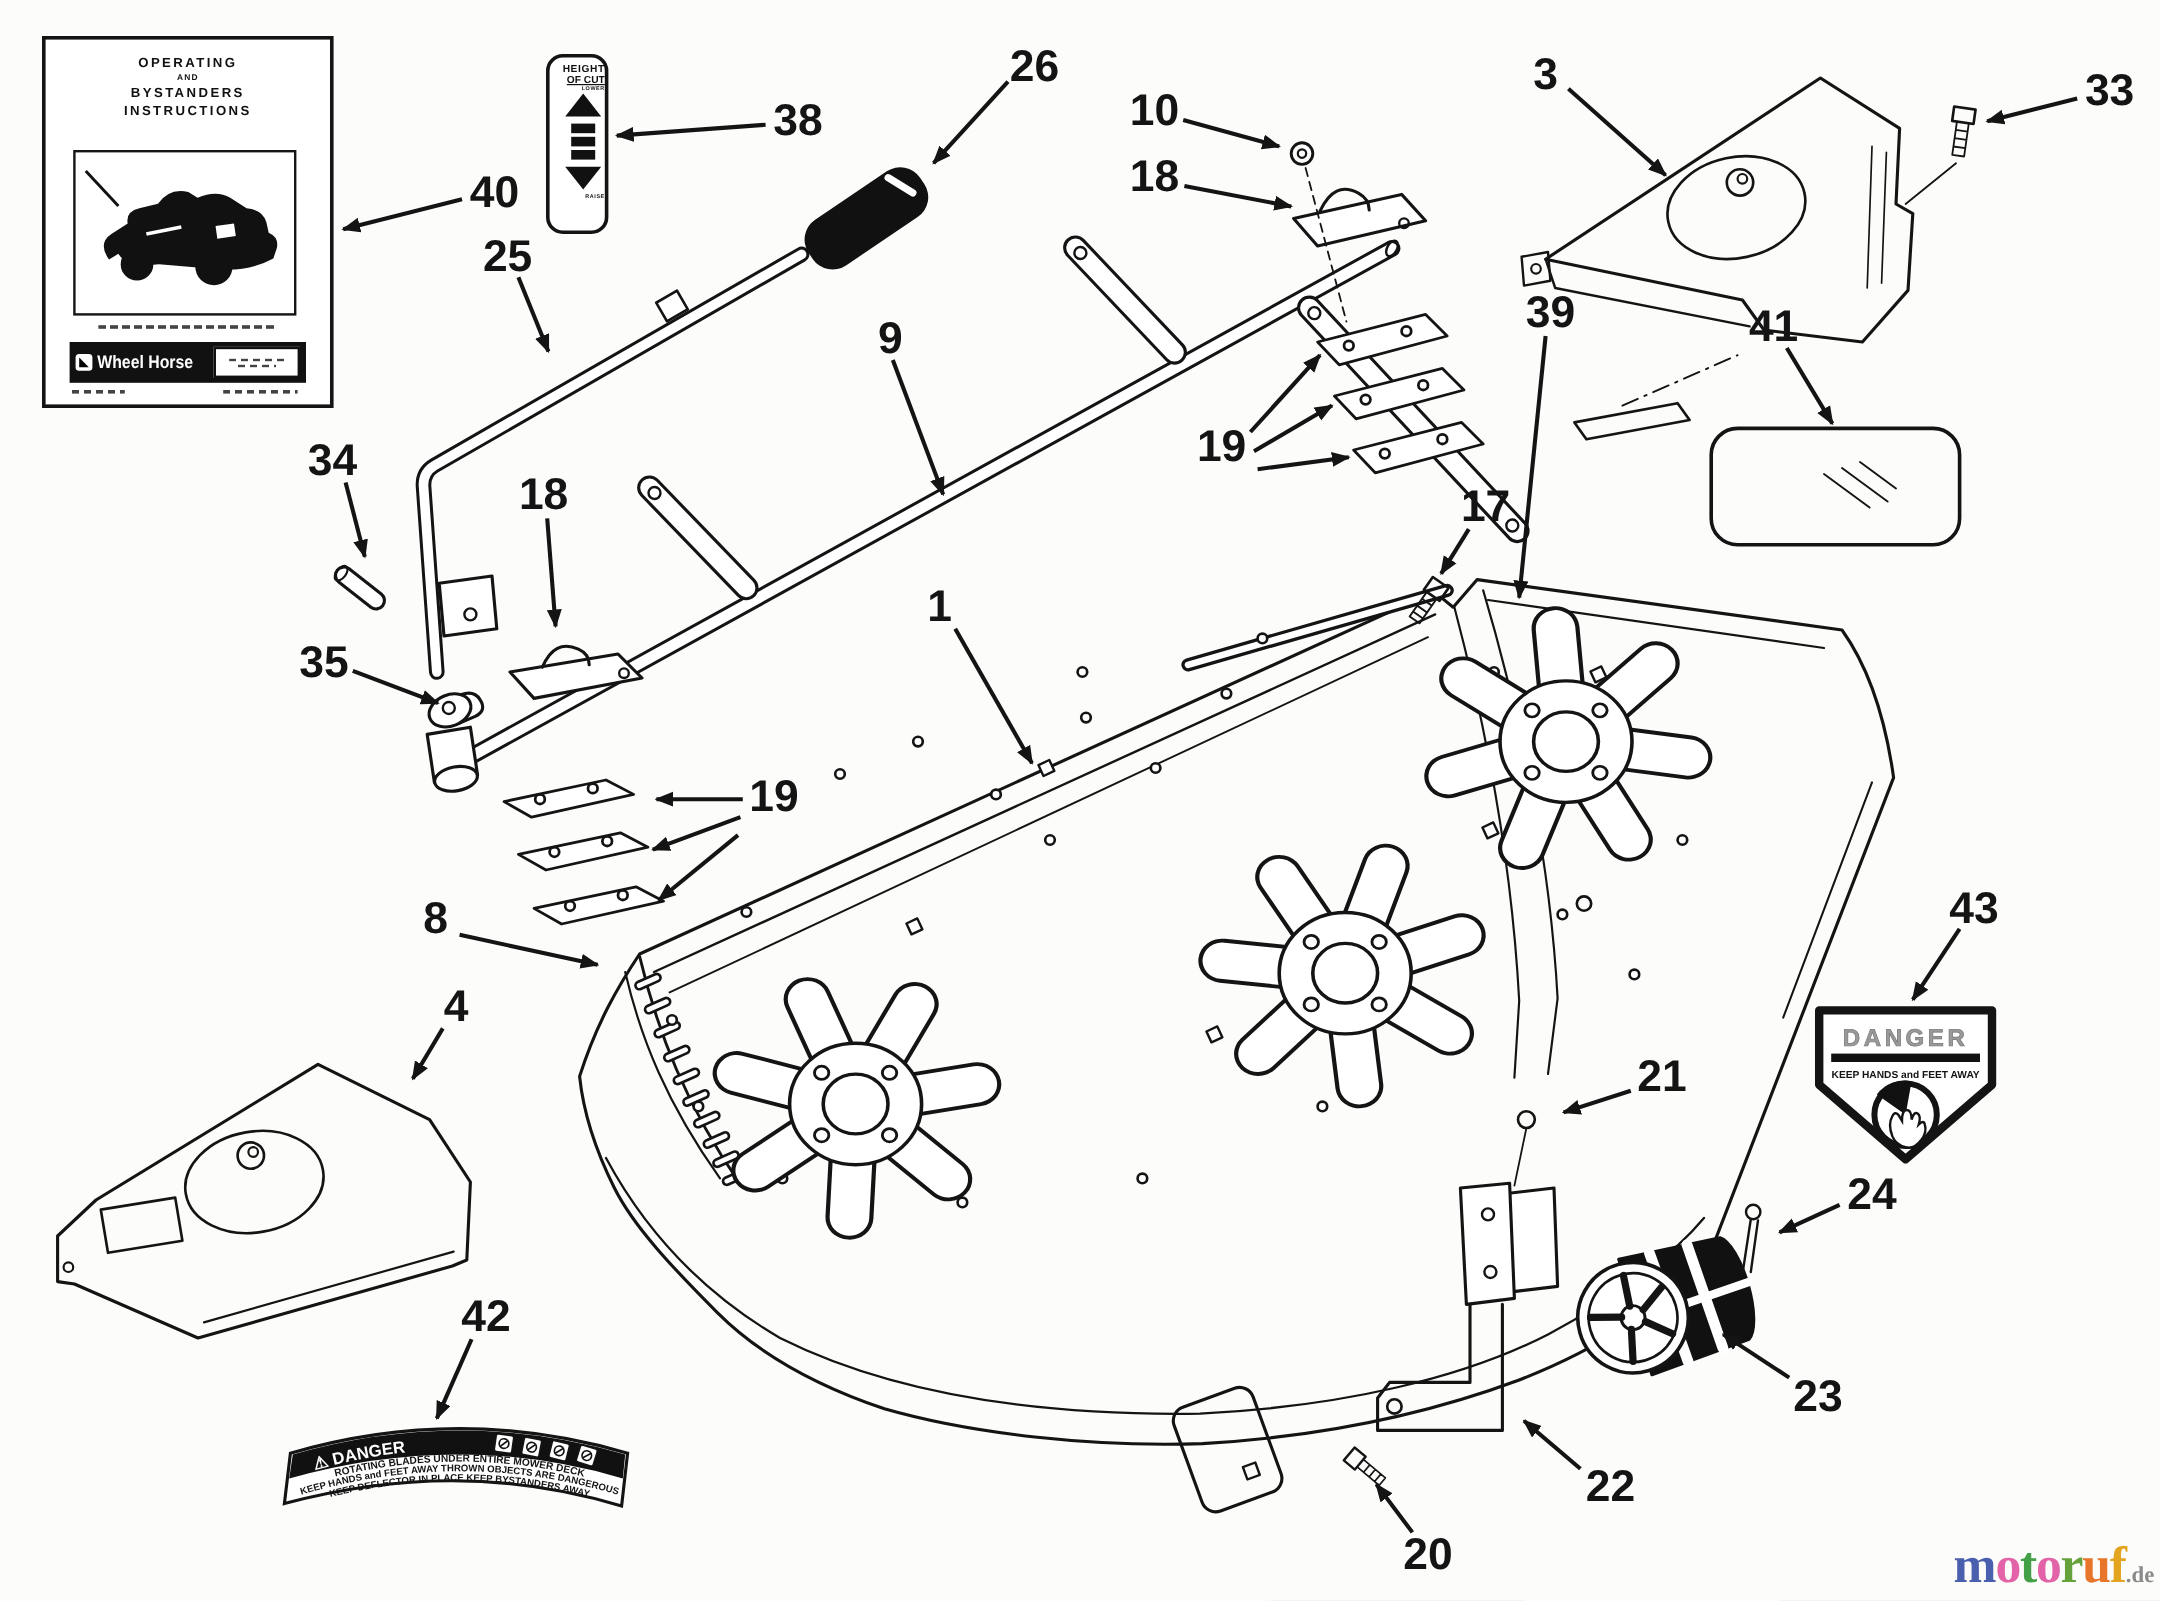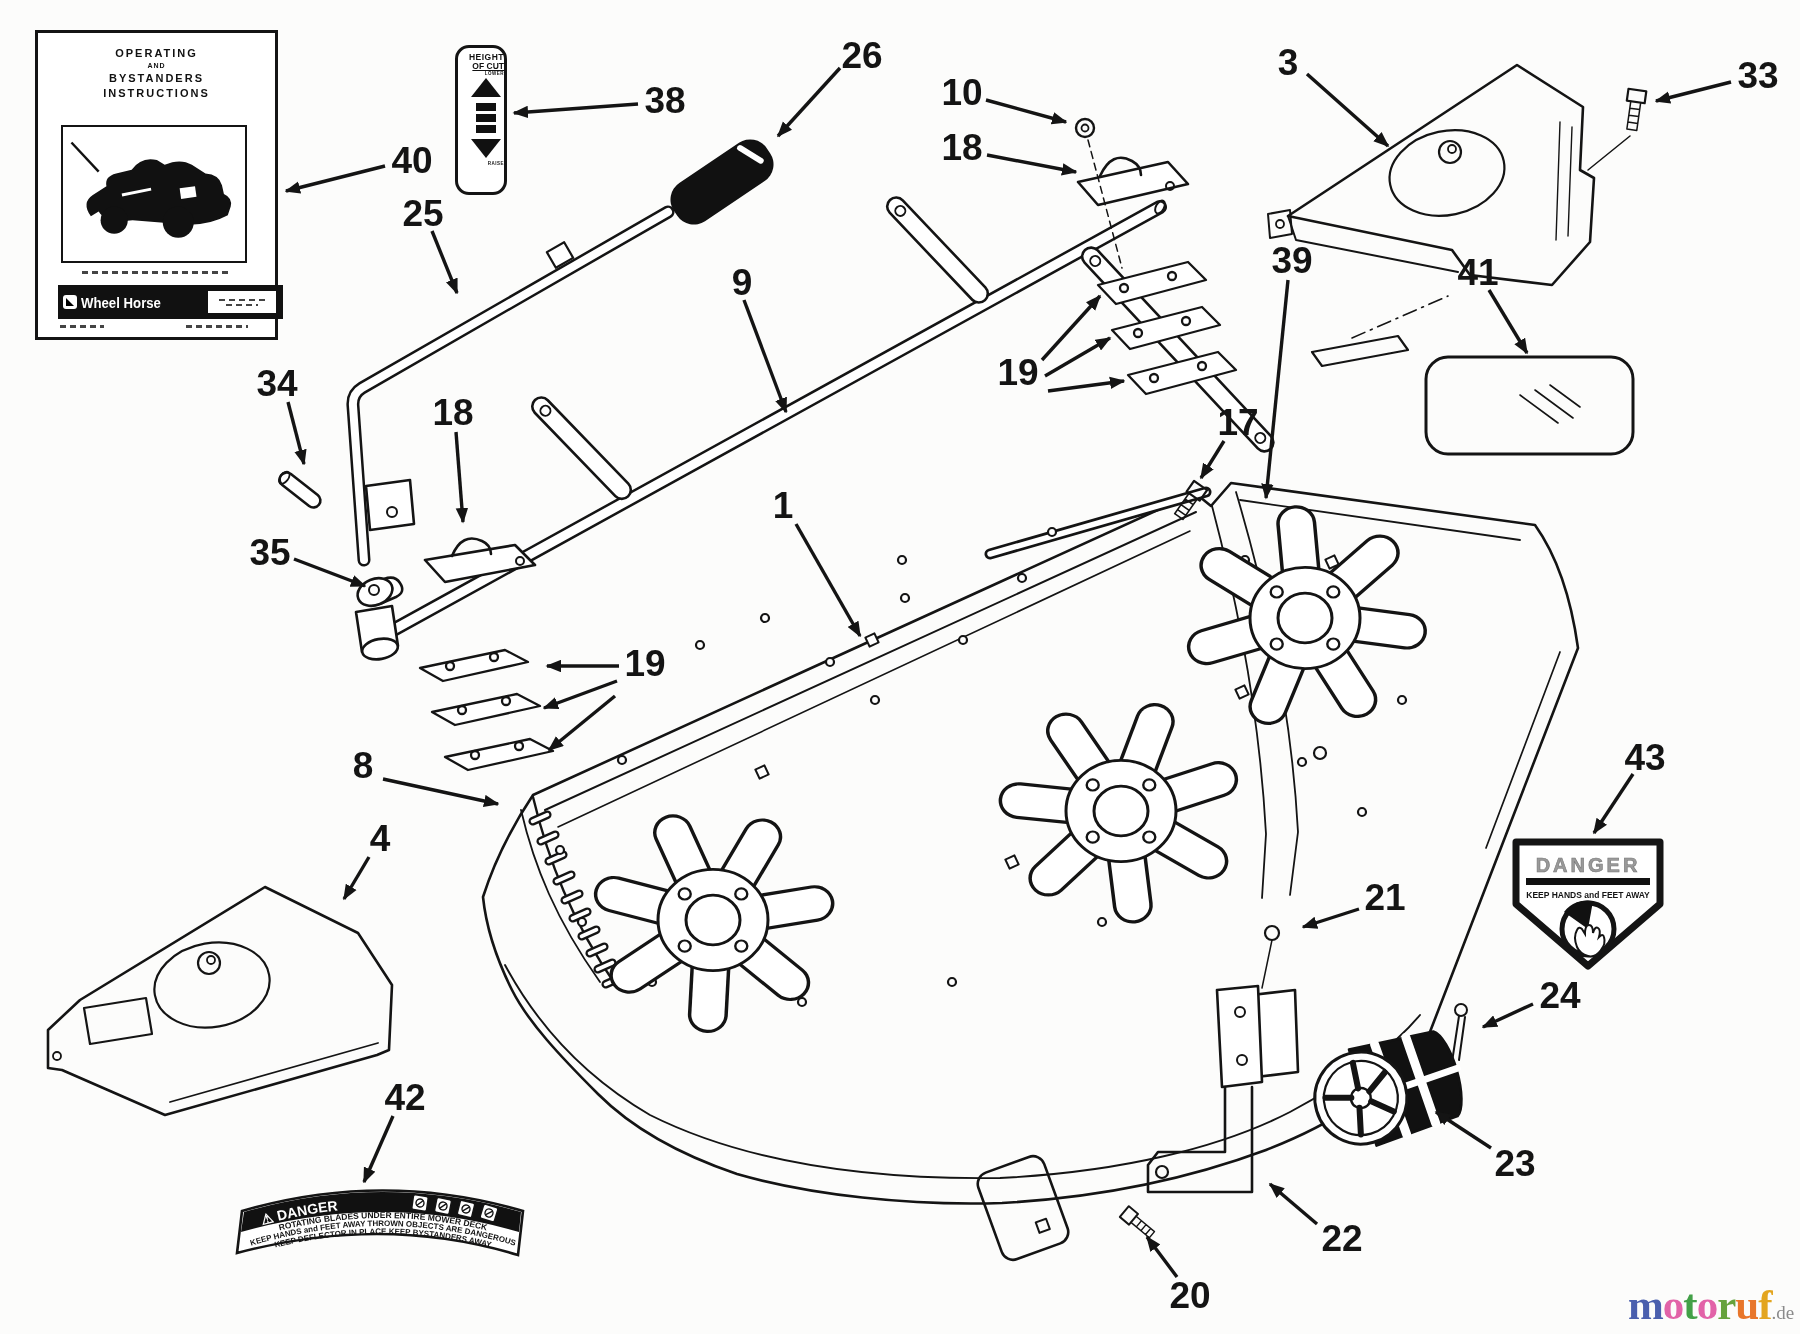--- a/index.html
+++ b/index.html
@@ -12,41 +12,41 @@
   
   .manual{position:absolute;left:35px;top:30px;width:243px;height:310px;border:3px solid #141414;
           box-sizing:border-box;background:#fff;}
   .manual .t1,.manual .t3,.manual .t4{font-weight:700;font-size:11px;letter-spacing:2px;text-align:center;color:#111;}
   .manual .t1{margin-top:14px;}
   .manual .t2{font-weight:700;font-size:7px;letter-spacing:1px;text-align:center;color:#111;margin:3px 0;}
   .manual .t3{margin-top:2px;} .manual .t4{margin-top:3px;}
   .imgbox{position:absolute;left:23px;top:92px;width:186px;height:138px;border:2px solid #141414;box-sizing:border-box;background:#fff;}
   .tinybars{background:repeating-linear-gradient(90deg,#444 0 6px,transparent 6px 10px);height:3px;}
   .caption{position:absolute;left:44px;top:238px;width:148px;}
-  .brandbar{position:absolute;left:20px;top:252px;width:225px;height:34px;background:#111;display:flex;align-items:center;padding:0 5px;box-sizing:border-box;}
+  .brandbar{position:absolute;left:20px;top:252px;width:197px;height:34px;background:#111;display:flex;align-items:center;padding:0 5px;box-sizing:border-box;}
   .wh-icon{width:14px;height:14px;background:#fff;border-radius:3px;display:inline-block;position:relative;flex:0 0 auto;}
   .wh-icon::after{content:"";position:absolute;left:3px;top:3px;border-left:8px solid #000;border-top:8px solid transparent;}
   .wh-text{color:#fff;font-weight:700;font-size:15px;margin-left:4px;transform:scaleX(.88);transform-origin:left;white-space:nowrap;}
   .modelbox{margin-left:auto;width:72px;height:26px;background:#fff;border:2px solid #111;box-sizing:border-box;
             display:flex;flex-direction:column;justify-content:center;gap:3px;padding:0 5px;}
   .modelbox div{height:2px;}
   .underbar1{position:absolute;left:22px;top:292px;width:44px;}
   .underbar2{position:absolute;left:148px;top:292px;width:62px;}
 
   
   .hoc{position:absolute;left:455px;top:45px;width:52px;height:150px;border:3px solid #141414;border-radius:14px;
        box-sizing:border-box;background:#fff;display:flex;flex-direction:column;align-items:flex-end;}
   .hoc .h1{font-weight:700;font-size:8.5px;letter-spacing:.5px;color:#111;margin-top:5px;line-height:9px;}
   .hoc .h2{font-weight:700;font-size:8.5px;color:#111;line-height:9px;text-decoration:underline;}
   .hoc .sm{font-weight:700;font-size:4.5px;color:#111;line-height:6px;letter-spacing:.5px;}
 
   
   .wm{position:absolute;left:1628px;top:1280px;font-family:"Liberation Serif",serif;font-weight:700;font-size:43px;
       letter-spacing:-1px;white-space:nowrap;}
-  .wm .suffix{font-size:19px;font-weight:400;letter-spacing:0;}
+  .wm .suffix{font-size:19px;font-weight:700;letter-spacing:0;}
 </style>
 </head>
 <body>
 
 <div class="stage">
 
   <svg width="1800" height="1334" viewBox="0 0 1800 1334" style="position:absolute;left:0;top:0">
     <defs>
       <marker id="ah" viewBox="0 0 10 8" refX="9" refY="4" markerWidth="4.6" markerHeight="3.8" orient="auto" markerUnits="strokeWidth">
         <path d="M0,0 L10,4 L0,8 Z" fill="#141414"></path>

